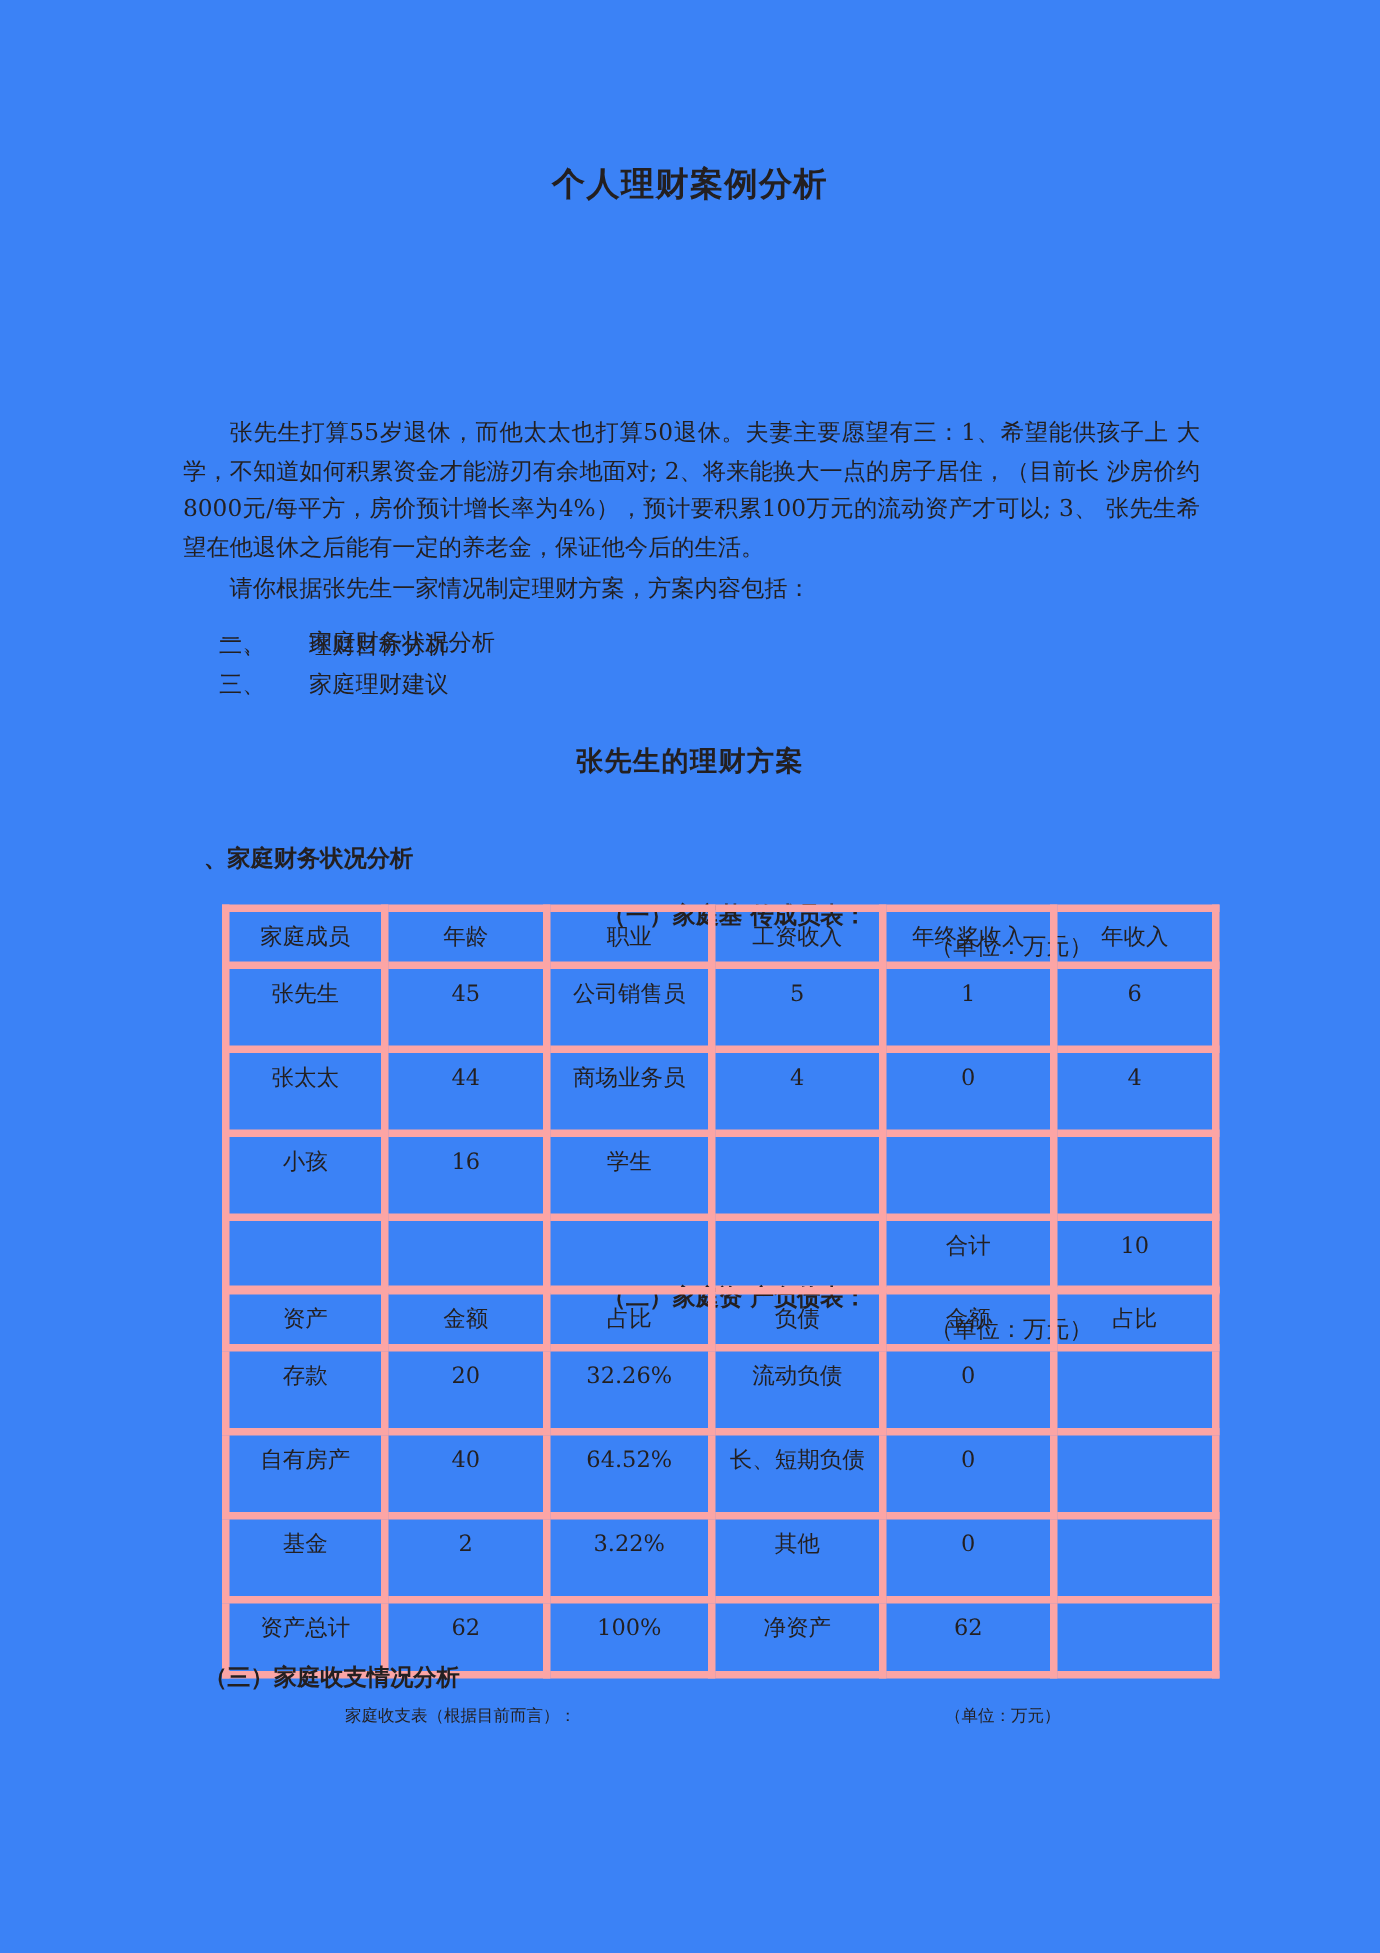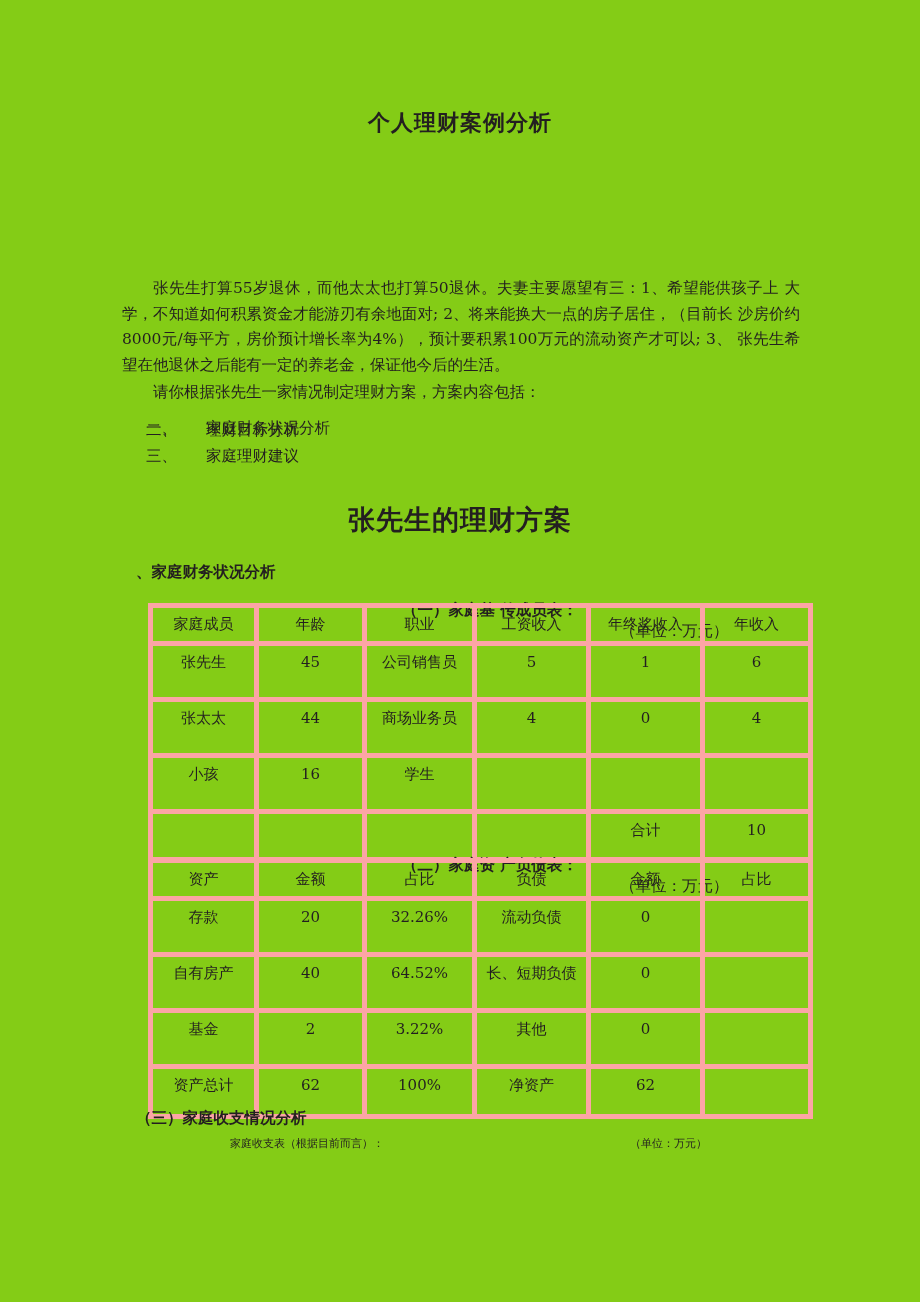--- a/index.html
+++ b/index.html
@@ -12,38 +12,38 @@
     height: 1302px;
     font-family: "DejaVu Serif", "Liberation Serif", serif;
     color: #231f20;
     position: relative;
     overflow: hidden;
   }
   .page {
     position: relative;
     width: 920px;
     height: 1302px;
-    background: #84cc16;
+    background: #3b82f6;
   }
   .doc-title {
     text-align: center;
     font-size: 22px;
     font-weight: bold;
     letter-spacing: 1px;
     margin: 0;
     padding: 0;
     position: absolute;
     left: 0;
     right: 0;
     top: 108px;
     font-family: "DejaVu Sans", "Liberation Sans", sans-serif;
   }
   .doc-subtitle {
     text-align: center;
-    font-size: 27px;
+    font-size: 18px;
     font-weight: bold;
     letter-spacing: 1px;
     position: absolute;
     left: 0;
     right: 0;
     top: 480px;
     font-family: "DejaVu Sans", "Liberation Sans", sans-serif;
   }
   .body-block {
     position: absolute;

